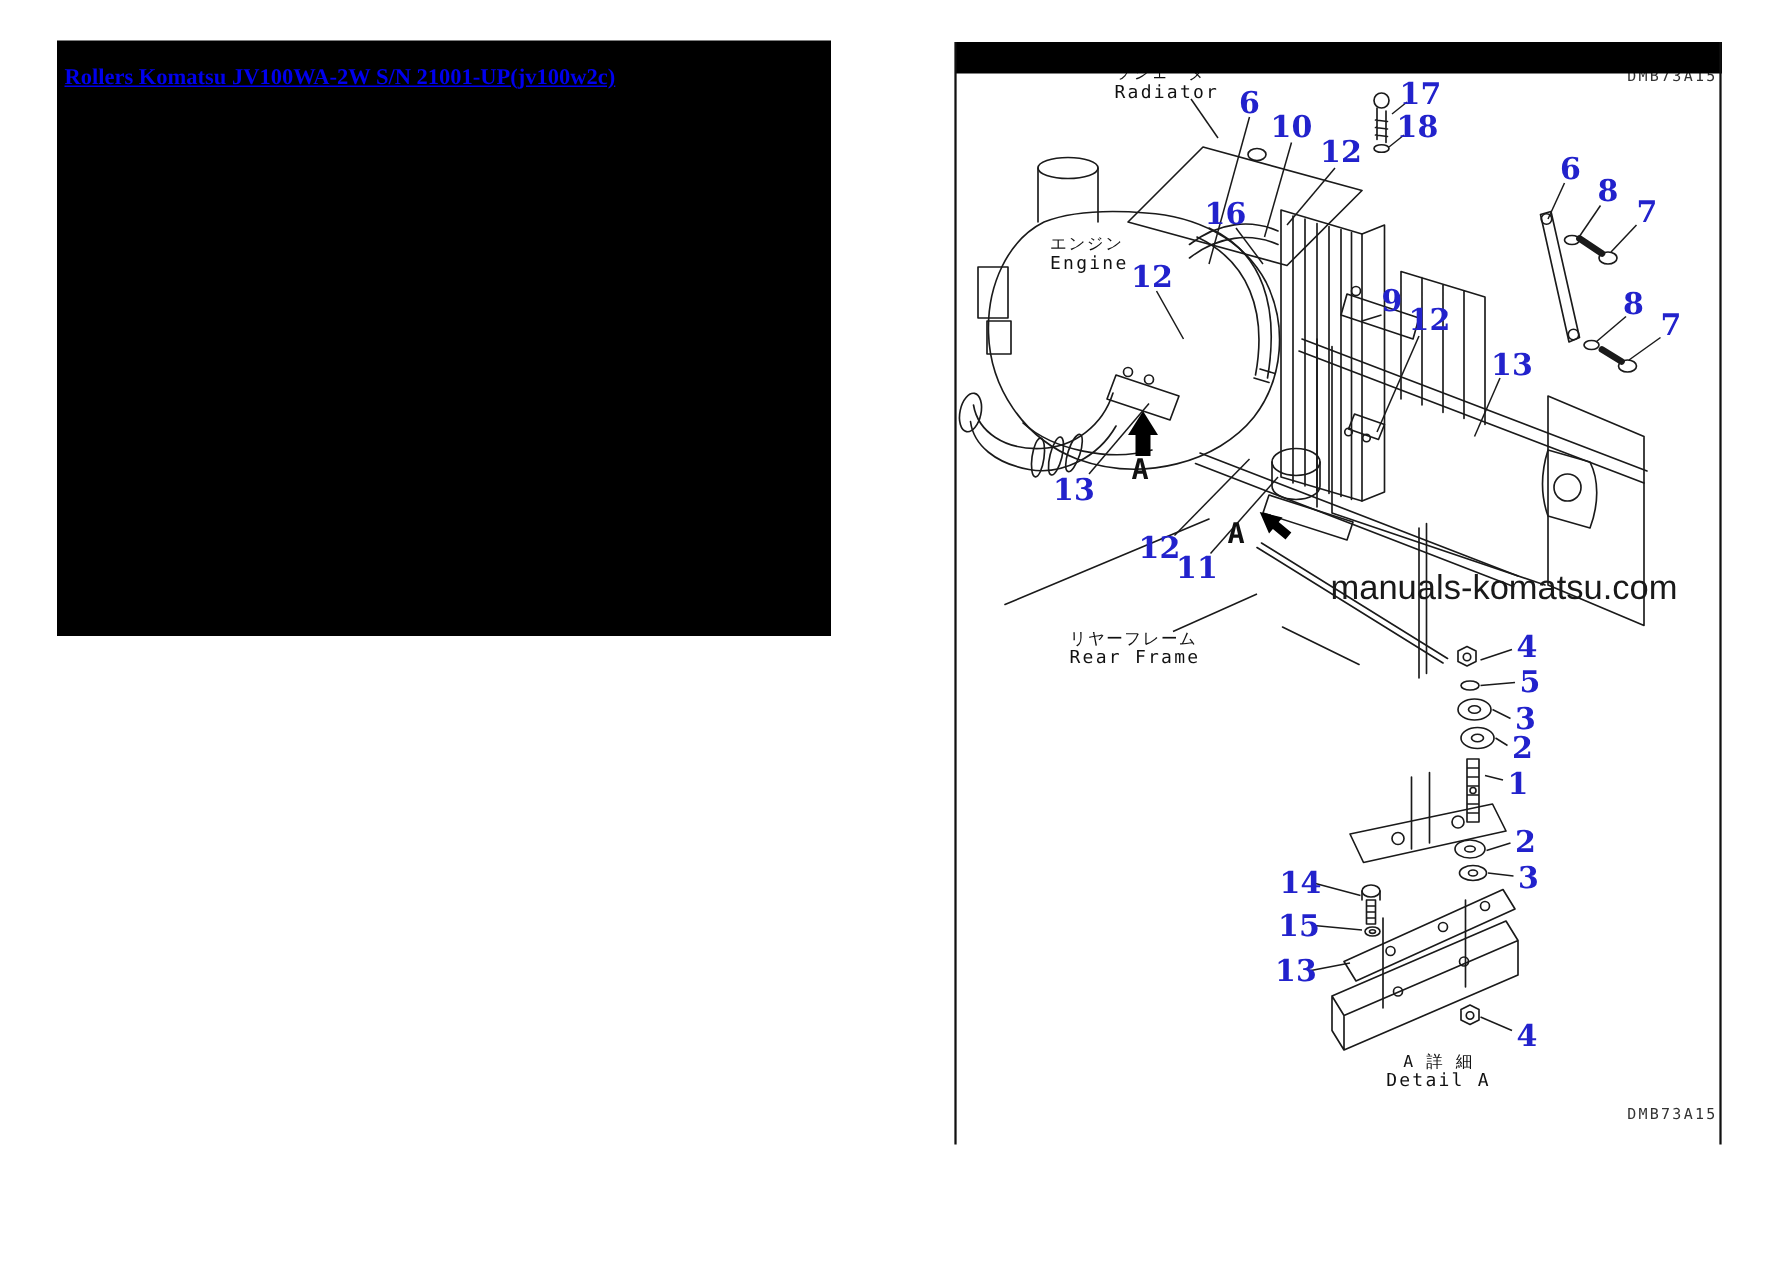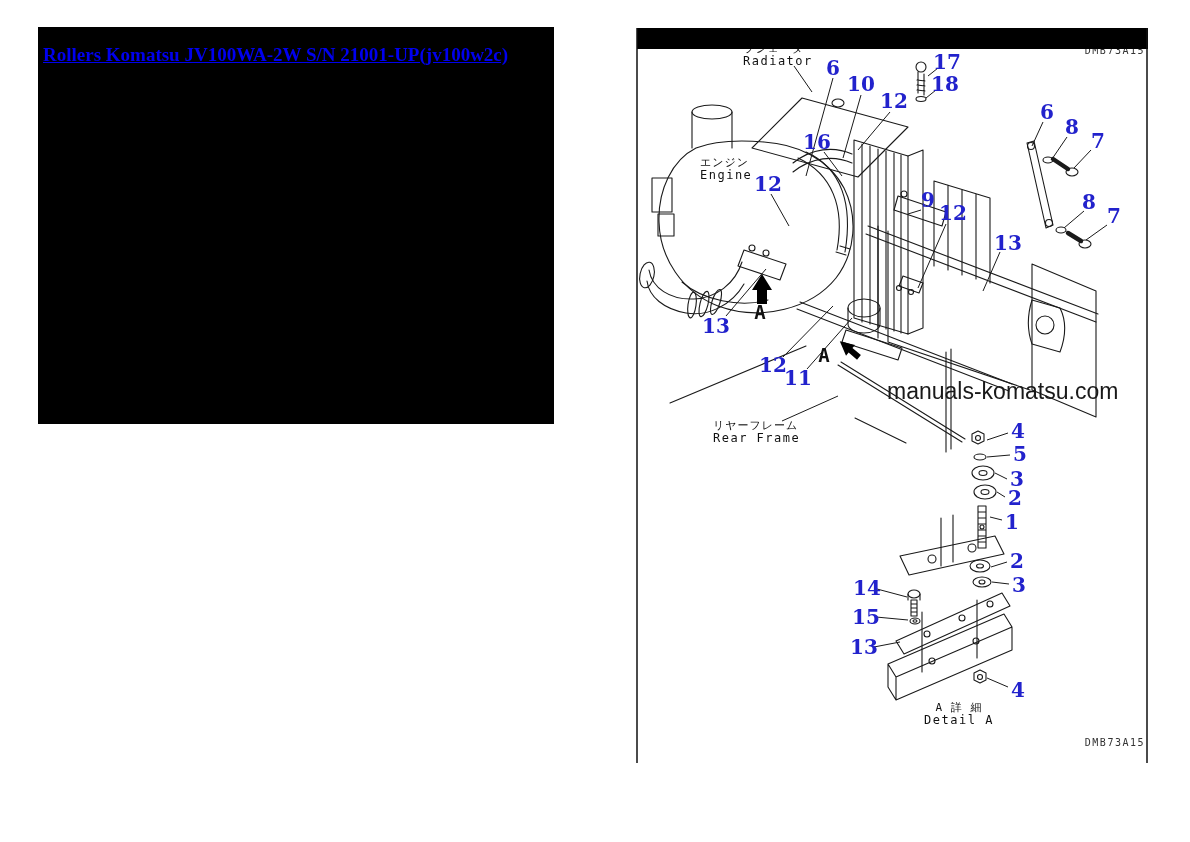--- a/index.html
+++ b/index.html
@@ -1,20 +1,20 @@
 <!DOCTYPE html>
 <html><head>
 <meta charset="utf-8">
 <style>
   html,body{margin:0;padding:0;background:#ffffff;}
   .stage{position:relative;width:1190px;height:842px;background:#ffffff;overflow:hidden;
          font-family:"DejaVu Sans",sans-serif;}
   .censor-box{position:absolute;left:38px;top:27px;width:516px;height:397px;background:#000;}
   .parts-link{position:absolute;left:43px;top:44px;z-index:3;
-      font-family:"Liberation Serif",serif;font-size:19px;font-weight:bold;
+      font-family:"Liberation Serif",serif;font-size:15px;font-weight:bold;
       color:#0000ee;text-decoration:underline;white-space:nowrap;}
   .diagram-wrap{position:absolute;left:630px;top:20px;width:528px;height:750px;}
   
   .callout{font-family:"DejaVu Serif",serif;font-weight:bold;font-size:20px;fill:#2222cc;
            text-anchor:middle;dominant-baseline:central;}
   .leader{stroke:#1a1a1a;stroke-width:1;fill:none;}
   .tlabel-jp{font-family:"DejaVu Sans Mono",monospace;font-size:11px;fill:#111;letter-spacing:1px;}
   .tlabel-en{font-family:"DejaVu Sans Mono",monospace;font-size:12px;fill:#111;letter-spacing:1.5px;}
   .marker{font-family:"DejaVu Sans Mono",monospace;font-weight:bold;font-size:19px;fill:#111;text-anchor:middle;}
   .art{stroke:#1a1a1a;stroke-width:1.1;fill:none;stroke-linejoin:round;stroke-linecap:round;}

